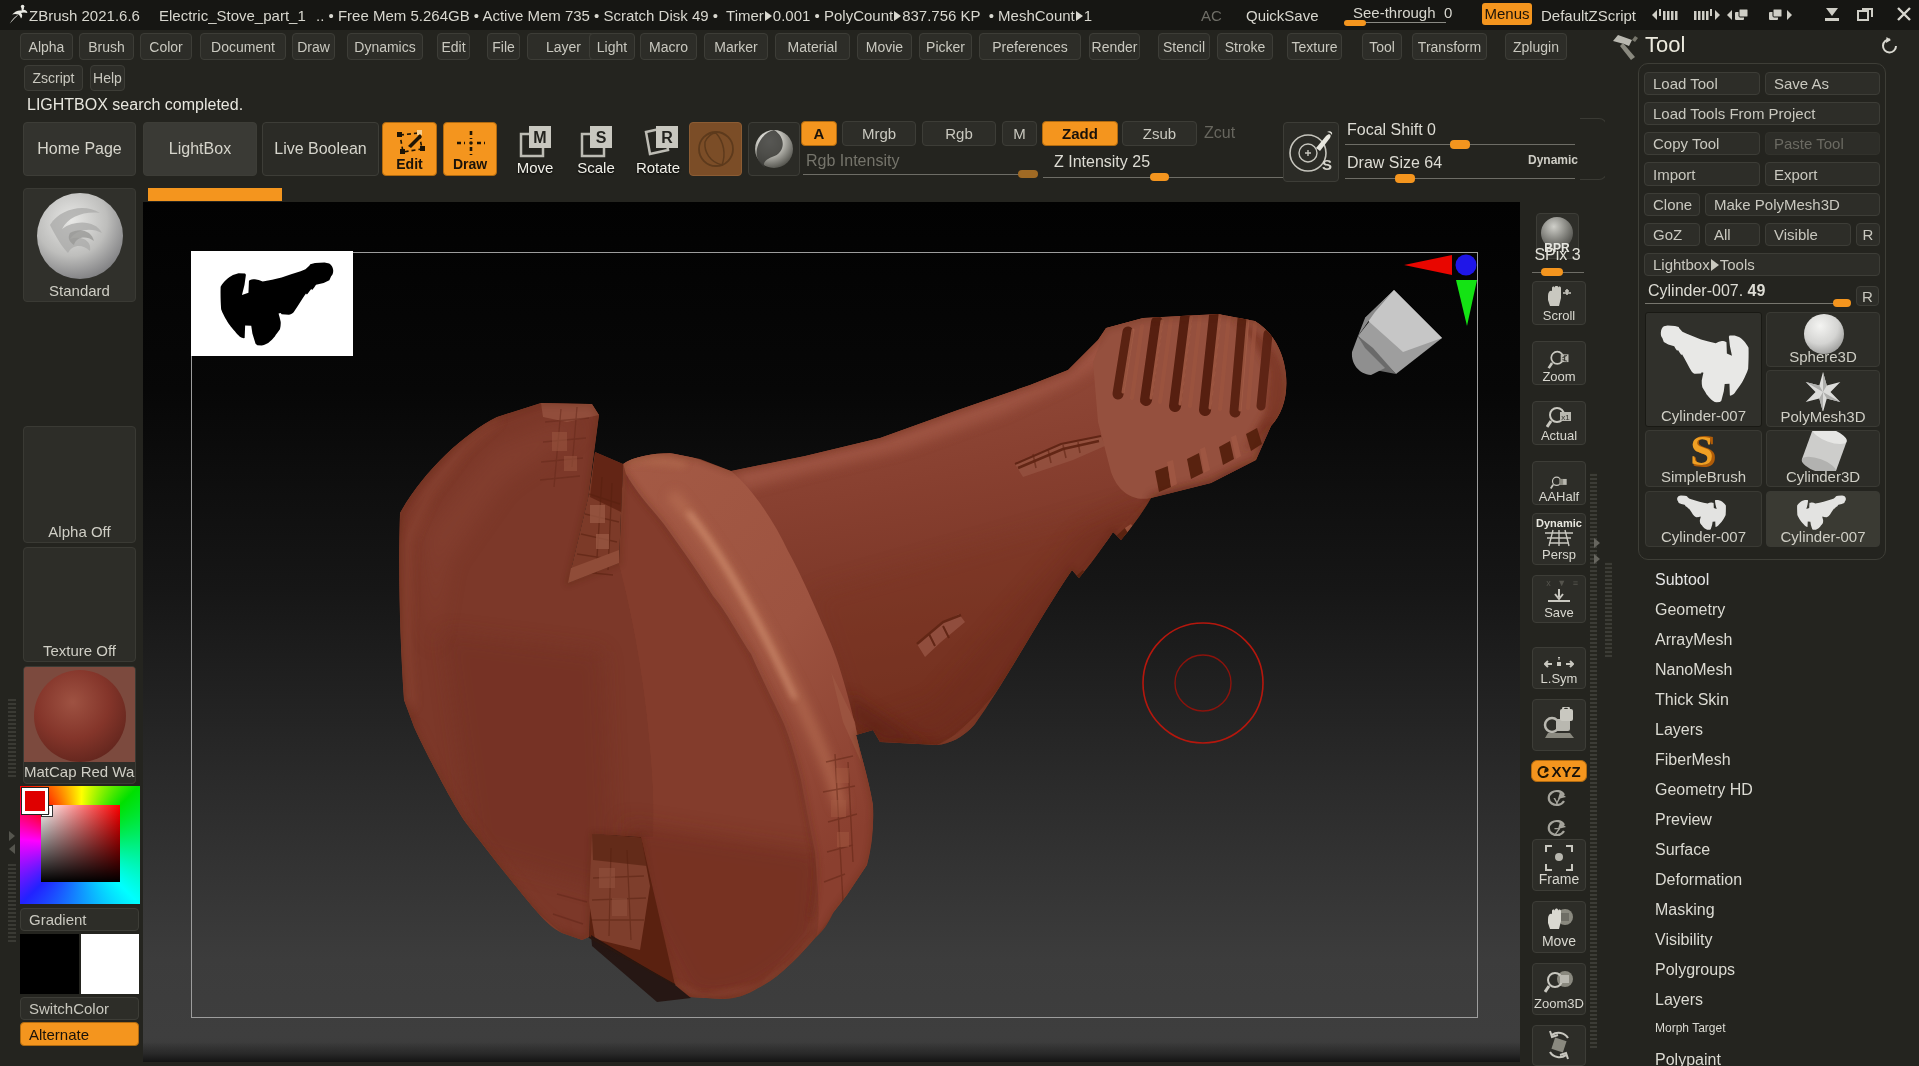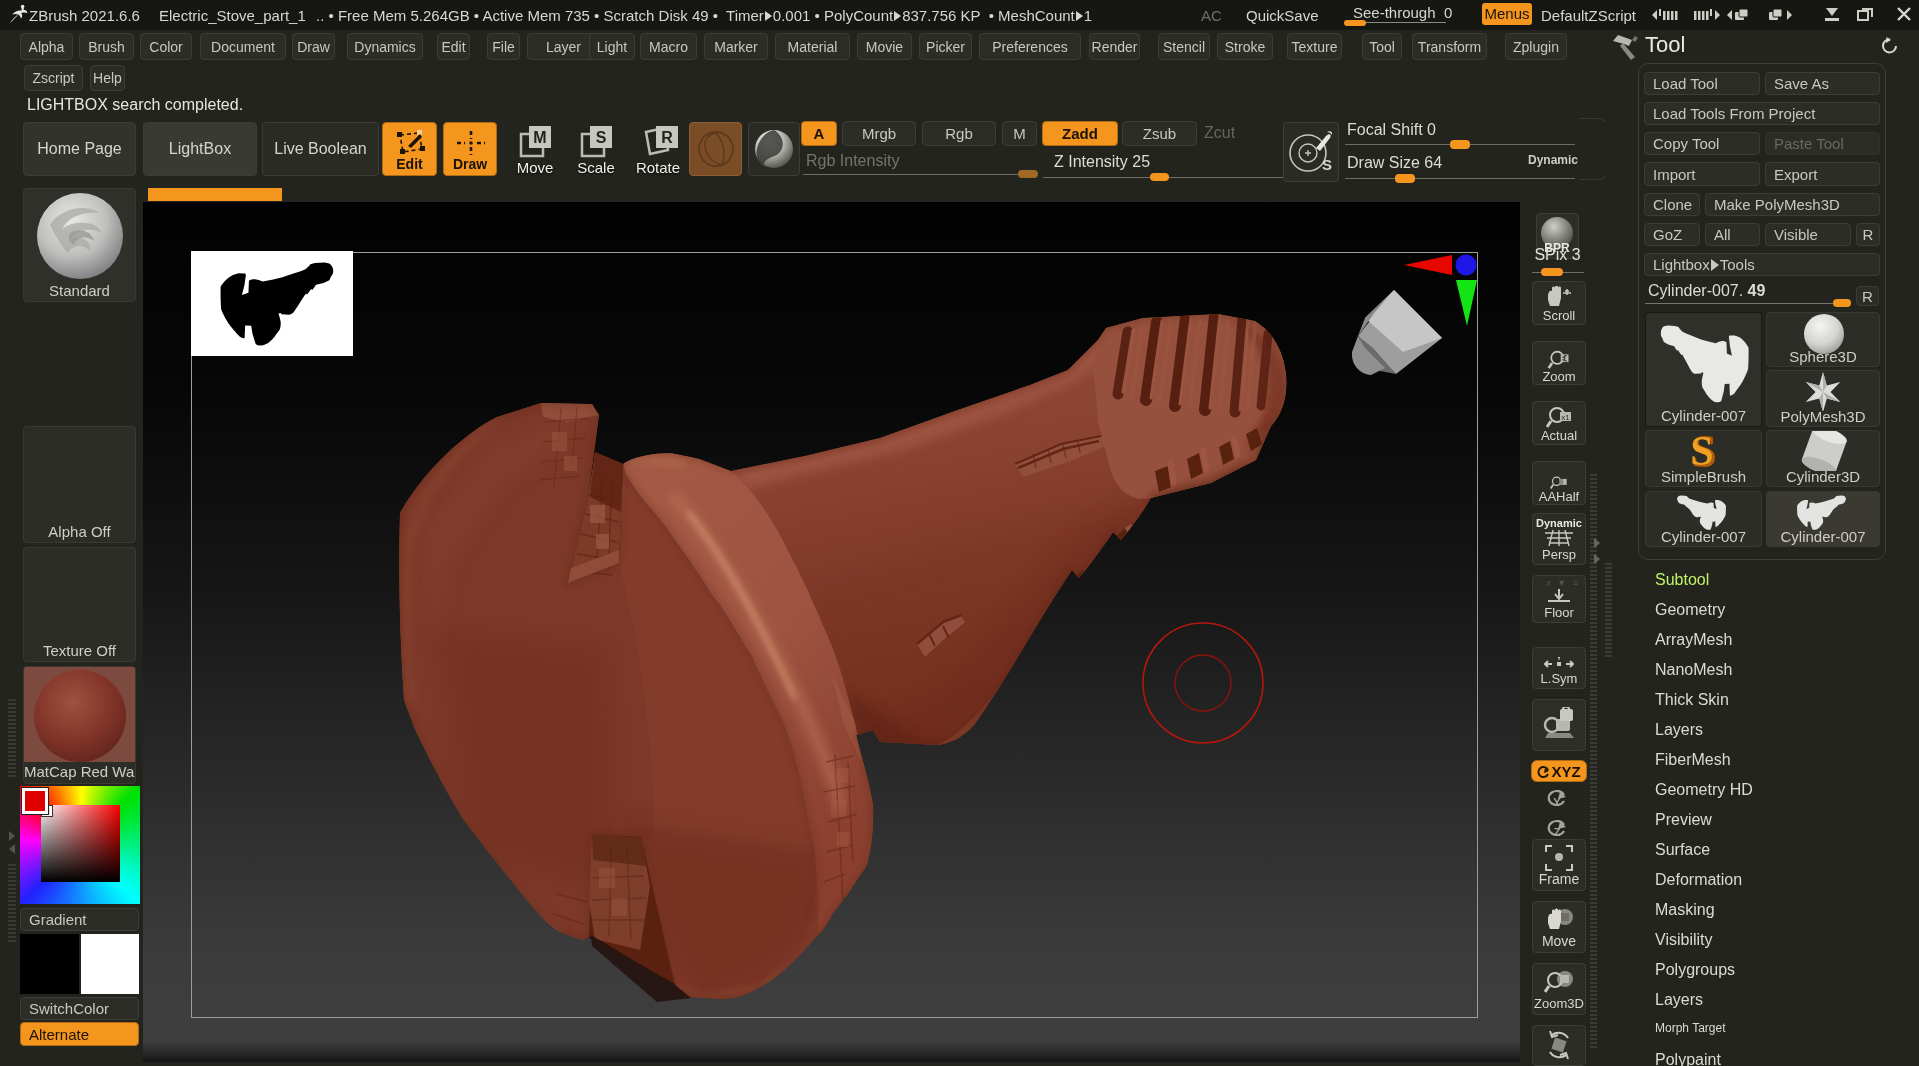--- a/index.html
+++ b/index.html
@@ -556,21 +556,21 @@
         </g>
       </svg>
     <span>Persp</span>
     </div>
   <div class="btn" style="left:12px;top:390px;width:54px;height:48px;flex-direction:column;font-size:13px;color:#d9d8d0;justify-content:flex-end;padding-bottom:2px;">
     <div class="abs" style="right:5px;top:2px;color:#55544d;font-size:9px;letter-spacing:2px;"><span style="font-size:9px;">x</span> ▼ ≡</div>
     <svg width="26" height="16" viewBox="0 0 26 16">
         <path d="M13 0 L13 8 M9 5 L13 10 L17 5" stroke="#c9c8c0" stroke-width="2" fill="none"></path>
         <path d="M2 12 L24 12" stroke="#c9c8c0" stroke-width="2"></path>
       </svg>
-    <span>Floor</span>
+    <span>Save</span>
     </div>
   <div class="btn" style="left:12px;top:462px;width:54px;height:42px;flex-direction:column;font-size:13px;color:#d9d8d0;justify-content:flex-end;padding-bottom:2px;">
     <svg width="30" height="14" viewBox="0 0 30 14">
         <g stroke="#c9c8c0" stroke-width="2" fill="none">
           <path d="M8 7 L1 7 M4 4 L1 7 L4 10 M22 7 L29 7 M26 4 L29 7 L26 10"></path>
           <rect x="13" y="5" width="4" height="4" fill="#c9c8c0" stroke="none"></rect>
           <path d="M15 0 L15 3" stroke-dasharray="1.5 1"></path>
         </g>
       </svg>
     <span>L.Sym</span>
@@ -729,21 +729,21 @@
       </svg>
     <div class="tlabel" style="font-size:15px;bottom:1px;">Cylinder-007</div>
   </div>
   <div class="abs tile" style="left:161px;top:461px;width:114px;height:56px;background:#3a3a33;">
     <svg width="112" height="38" viewBox="0 0 112 38">
         <use href="#objsil" transform="translate(16,-2) scale(0.055,0.05)" fill="#e3e3e1"></use>
       </svg>
     <div class="tlabel" style="font-size:15px;bottom:1px;">Cylinder-007</div>
   </div>
 
-  <div class="abs" style="left:50px;top:541px;font-size:16px;color:#bef264;">Subtool</div>
+  <div class="abs" style="left:50px;top:541px;font-size:16px;color:#e5e5e5;">Subtool</div>
   <div class="abs" style="left:50px;top:571px;font-size:16px;color:#dcdbd3;">Geometry</div>
   <div class="abs" style="left:50px;top:601px;font-size:16px;color:#dcdbd3;">ArrayMesh</div>
   <div class="abs" style="left:50px;top:631px;font-size:16px;color:#dcdbd3;">NanoMesh</div>
   <div class="abs" style="left:50px;top:661px;font-size:16px;color:#dcdbd3;">Thick Skin</div>
   <div class="abs" style="left:50px;top:691px;font-size:16px;color:#dcdbd3;">Layers</div>
   <div class="abs" style="left:50px;top:721px;font-size:16px;color:#dcdbd3;">FiberMesh</div>
   <div class="abs" style="left:50px;top:751px;font-size:16px;color:#dcdbd3;">Geometry HD</div>
   <div class="abs" style="left:50px;top:781px;font-size:16px;color:#dcdbd3;">Preview</div>
   <div class="abs" style="left:50px;top:811px;font-size:16px;color:#dcdbd3;">Surface</div>
   <div class="abs" style="left:50px;top:841px;font-size:16px;color:#dcdbd3;">Deformation</div>

